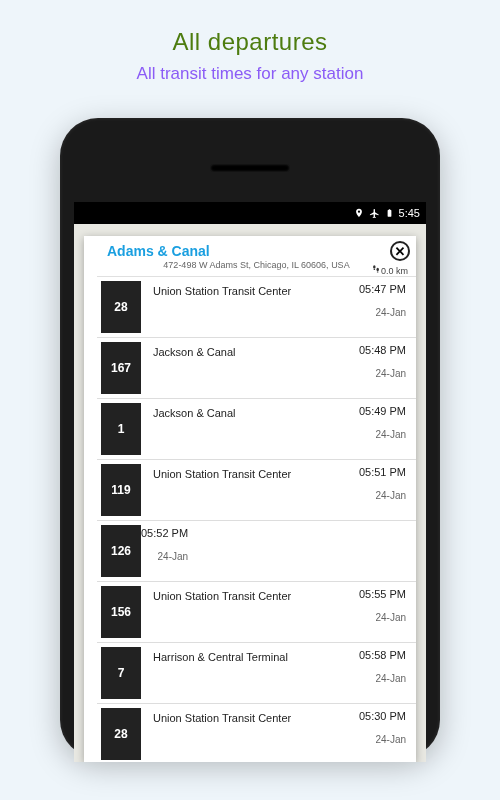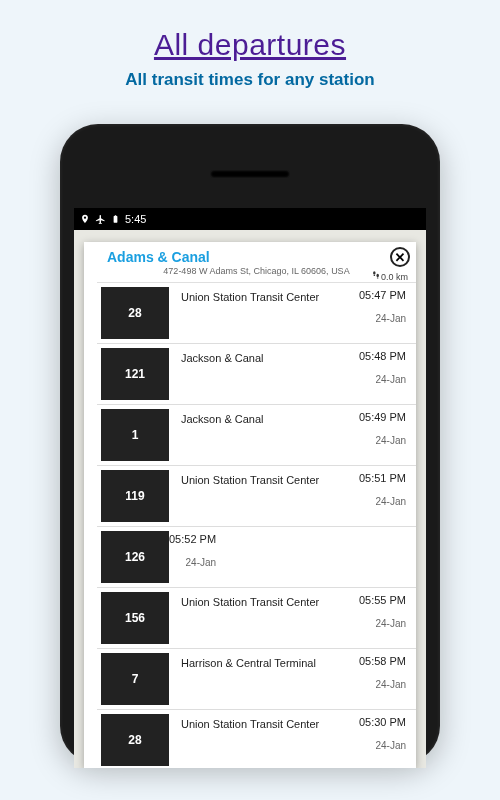--- a/index.html
+++ b/index.html
@@ -1,40 +1,40 @@
 <!DOCTYPE html>
 <html><head>
 <meta charset="utf-8">
 <style>
 * { box-sizing: border-box; margin: 0; padding: 0; }
 body { font-family: -apple-system, Helvetica, Arial, sans-serif; background: #eef5fa; width: 500px; height: 800px; overflow: hidden; position: relative; }
 .promo { text-align: center; padding: 28px 20px 16px; }
-.promo h1 { font-size: 30px; font-weight: 400; color: #4c1d95; letter-spacing: 0.5px; text-decoration: underline; }
-.promo p { font-size: 17px; color: #0369a1; margin-top: 8px; font-weight: 700; }
+.promo h1 { font-size: 24px; font-weight: 400; color: #4d7c0f; letter-spacing: 0.5px; }
+.promo p { font-size: 17px; color: #8b5cf6; margin-top: 8px; font-weight: 400; }
 
 .phone { width: 380px; height: 640px; background: #1a1a1a; border-radius: 38px; margin: 18px auto 0; padding: 46px 14px 0 14px; box-shadow: 0 8px 30px rgba(0,0,0,0.25), inset 0 0 4px rgba(255,255,255,0.1); position: relative; }
 .speaker { width: 80px; height: 8px; background: #000; border-radius: 4px; margin: 0 auto 30px; box-shadow: inset 0 0 3px #333; }
 
 .screen { width: 100%; height: 560px; background: #e8e8e2; position: relative; overflow: hidden; }
 
-.statusbar { height: 22px; background: #000; color: #fff; display: flex; align-items: center; justify-content: flex-start; padding: 0 6px; font-size: 11px; gap: 5px; font-weight: 500; }
+.statusbar { height: 22px; background: #000; color: #fff; display: flex; align-items: center; justify-content: flex-end; padding: 0 6px; font-size: 11px; gap: 5px; font-weight: 500; }
 .statusbar .ico { display: inline-flex; }
 
 .panel { position: absolute; top: 34px; left: 10px; right: 10px; bottom: 0; background: #fff; box-shadow: 0 2px 8px rgba(0,0,0,0.3); display: flex; flex-direction: column; padding-left: 13px; }
 
 .panel-header { padding: 7px 10px 6px; border-bottom: 1px solid #e0e0e0; position: relative; }
 .station-name { color: #1a9fe0; font-size: 14px; font-weight: 600; }
 .station-addr { color: #666; font-size: 9px; margin-top: 1px; text-align: center; }
 .close-btn { position: absolute; top: 5px; right: 6px; width: 20px; height: 20px; border: 2px solid #222; border-radius: 50%; display: flex; align-items: center; justify-content: center; cursor: pointer; font-size: 13px; font-weight: bold; line-height: 1; }
 .dist { position: absolute; top: 28px; right: 8px; font-size: 9px; color: #444; display: flex; align-items: center; gap: 0; }
 .footprints { font-size: 10px; }
 
 .list { flex: 1; overflow: hidden; }
 .row { display: flex; align-items: stretch; border-bottom: 1px solid #ddd; }
-.route { width: 68px; min-height: 52px; background: #222; color: #fff; display: flex; align-items: center; justify-content: center; font-size: 12px; font-weight: 600; margin: 4px 0 4px 4px; }
+.route { width: 40px; min-height: 52px; background: #222; color: #fff; display: flex; align-items: center; justify-content: center; font-size: 12px; font-weight: 600; margin: 4px 0 4px 4px; }
 .dest { flex: 1; padding: 8px 6px 0 12px; font-size: 11px; color: #222; }
 .timecol { text-align: right; padding: 6px 10px 0 0; }
 .time { font-size: 11px; color: #222; }
 .date { font-size: 10px; color: #666; margin-top: 12px; }
 </style>
 </head>
 <body>
 
 <div class="promo">
   <h1>All departures</h1>
@@ -87,21 +87,21 @@
       <div class="list">
         <div class="row">
           <div class="route">28</div>
           <div class="dest">Union Station Transit Center</div>
           <div class="timecol">
             <div class="time">05:47 PM</div>
             <div class="date">24-Jan</div>
           </div>
         </div>
         <div class="row">
-          <div class="route">121</div>
+          <div class="route">167</div>
           <div class="dest">Jackson &amp; Canal</div>
           <div class="timecol">
             <div class="time">05:48 PM</div>
             <div class="date">24-Jan</div>
           </div>
         </div>
         <div class="row">
           <div class="route">1</div>
           <div class="dest">Jackson &amp; Canal</div>
           <div class="timecol">

